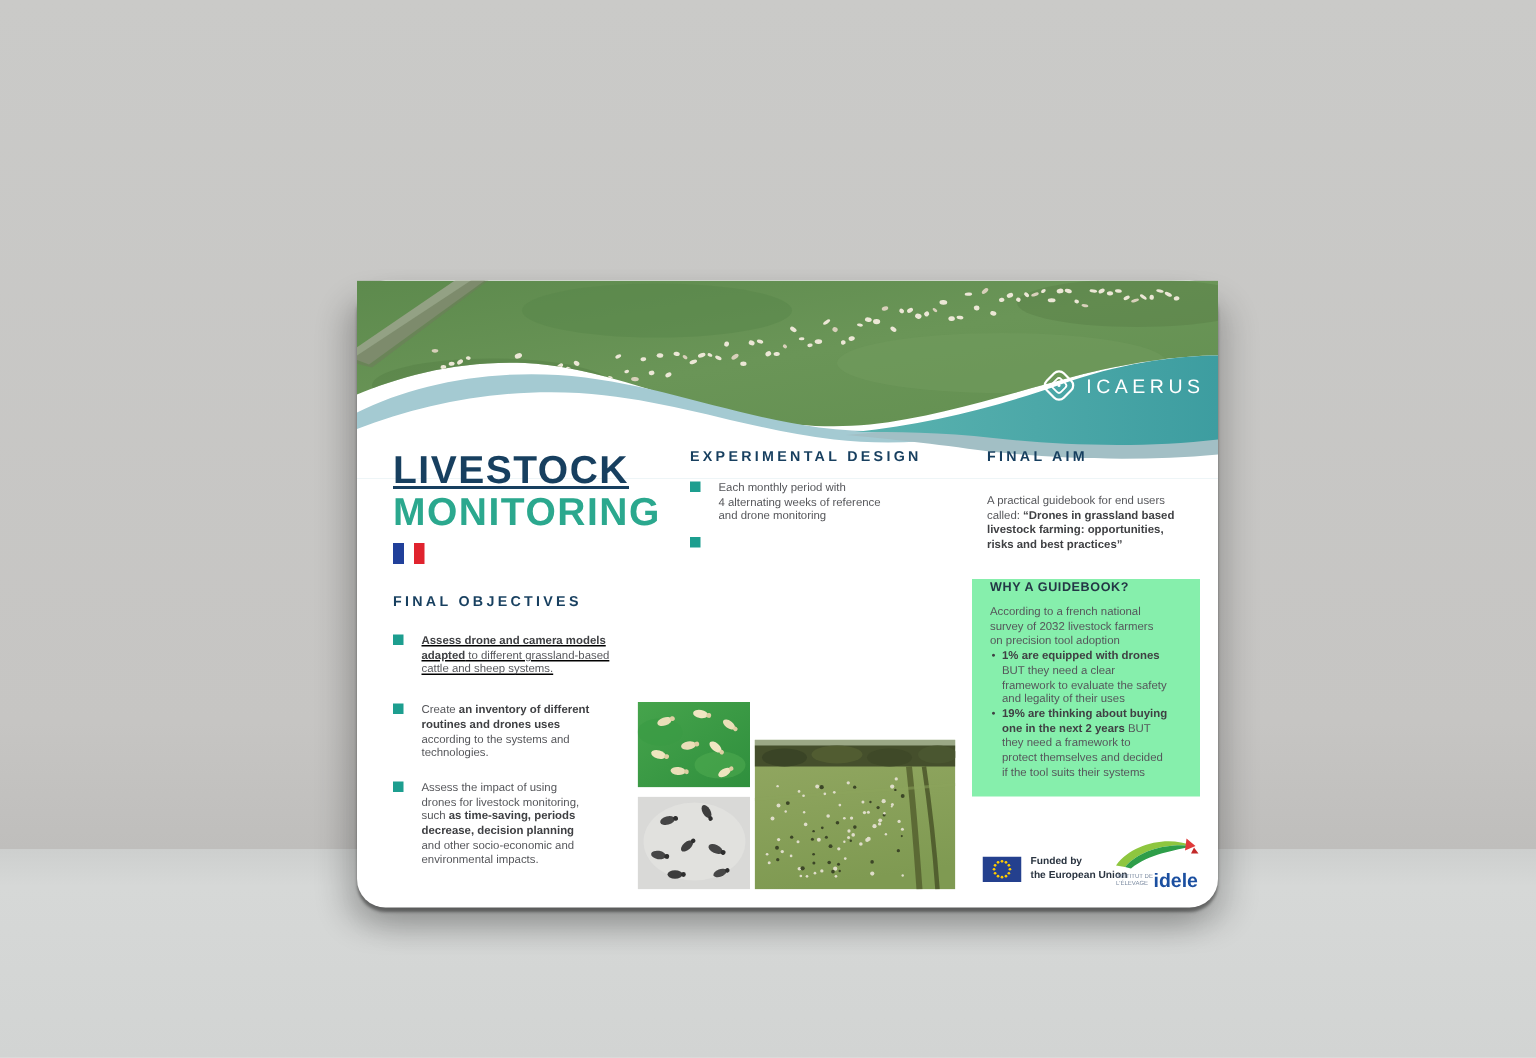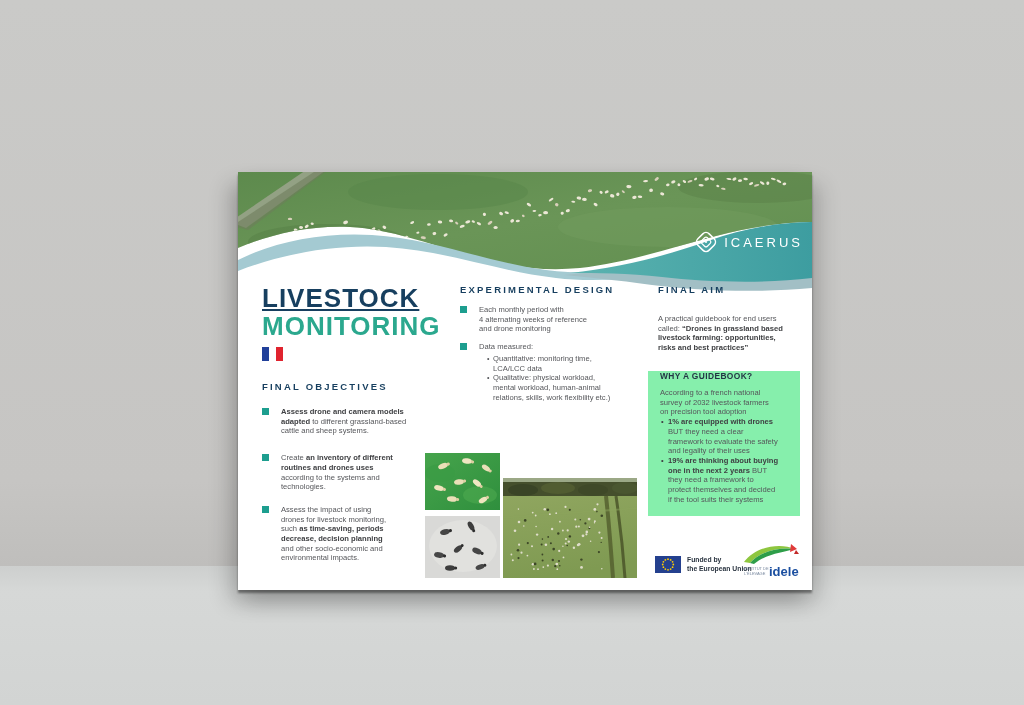--- a/index.html
+++ b/index.html
@@ -2,43 +2,43 @@
 <html><head>
 <meta charset="utf-8">
 <style>
   html,body{margin:0;padding:0;width:1024px;height:705px;overflow:hidden;
     font-family:"Liberation Sans","DejaVu Sans",sans-serif;}
   .scene{position:relative;width:1024px;height:705px;background:#c8c7c5;}
   .wall{position:absolute;left:0;top:0;width:1024px;height:566px;
     background:linear-gradient(180deg,#cacac8 0%,#c6c5c3 85%,#bfbebc 100%);}
   .floor{position:absolute;left:0;top:566px;width:1024px;height:139px;
     background:linear-gradient(180deg,#cdcfce 0%,#d6d8d7 18%,#d2d4d3 100%);}
-  .poster{position:absolute;left:238px;top:172px;width:574px;height:418px;background:#ffffff;
-    box-shadow:0 3px 2px rgba(20,20,20,.45), -9px 12px 20px rgba(0,0,0,.20), 9px 12px 20px rgba(0,0,0,.16);}
+  .poster{position:absolute;left:238px;top:187px;width:574px;height:418px;background:#ffffff;
+    box-shadow:0 3px 2px rgba(20,20,20,.45), -9px 12px 20px rgba(0,0,0,.20), 9px 12px 20px rgba(0,0,0,.16);border-radius:19px;}
   .banner{position:absolute;left:0;top:0;width:574px;height:132px;}
   .banner svg{display:block;}
   .brand{position:absolute;top:57px;right:9px;display:flex;align-items:center;gap:5px;color:#fff;}
   .brand-text{font-size:13px;letter-spacing:3px;color:#fff;}
   h1,h2,p{margin:0;padding:0;}
   .col{position:absolute;}
   .col-left{left:24px;top:112px;width:172px;}
   .col-mid{left:222px;top:112px;width:162px;}
   .col-right{left:420px;top:112px;width:142px;}
   .title-line{display:block;font-size:26px;font-weight:800;letter-spacing:1px;line-height:28px;}
   .t1{color:#173f5f;text-decoration:underline;}
   .t2{color:#2ba88e;}
   .flag-fr{width:21px;height:14px;margin-top:7px;
     background:linear-gradient(90deg,#21409a 0 33.4%,#ffffff 33.4% 66.6%,#e0232e 66.6% 100%);}
   .sec-h{font-size:9.5px;font-weight:700;letter-spacing:2.2px;color:#173f5f;}
   .col-left .sec-h{margin-top:20px;}
   .item{display:flex;gap:12px;align-items:flex-start;}
   .sq{flex:0 0 auto;width:7px;height:7px;margin-top:1px;background:#1d9e8f;}
   .txt{font-size:7.6px;line-height:9.7px;color:#55565a;white-space:pre-line;}
   .txt b{color:#3f4043;}
-  .obj1{margin-top:15px;}
+  .obj1{margin-top:15px;text-decoration:underline;}
   .obj2{margin-top:17px;}
   .obj3{margin-top:13px;}
   .exp1{margin-top:23px;}
   .exp2{margin-top:10px;}
   .exp3{margin-top:8px;}
   .sublist{margin-top:2px;padding-left:8px;}
   .subitem{position:relative;padding-left:6px;font-size:7.6px;line-height:9.7px;color:#55565a;white-space:pre-line;}
   .subitem::before{content:"•";position:absolute;left:0;top:0;font-size:7px;color:#55565a;}
   .aim-p{margin-top:19px;}
   .gbox{position:absolute;left:410px;top:199px;width:128px;padding:0 12px 12px 12px;background:#86efac;}
@@ -232,30 +232,20 @@
     <div class="col col-mid">
       <h2 class="sec-h">EXPERIMENTAL DESIGN</h2>
       <div class="item exp2">
         <span class="sq"></span>
         <p class="txt">Each monthly period with
 4 alternating weeks of reference
 and drone monitoring</p>
       </div>
       <div class="item exp3">
         <span class="sq"></span>
-        <div>
-          <p class="txt">Data measured:</p>
-          <div class="sublist">
-            <p class="subitem">Quantitative: monitoring time,
-LCA/LCC data</p>
-            <p class="subitem">Qualitative: physical workload,
-mental workload, human-animal
-relations, skills, work flexibility etc.)</p>
-          </div>
-        </div>
       </div>
     </div>
 
     <div class="photo ph1">
       <svg viewBox="0 0 75 57" preserveAspectRatio="none">
         <defs>
             <linearGradient id="g1" x1="0" y1="0" x2="1" y2="1">
               <stop offset="0" stop-color="#46a44c"></stop>
               <stop offset="1" stop-color="#2f8f3d"></stop>
             </linearGradient>

